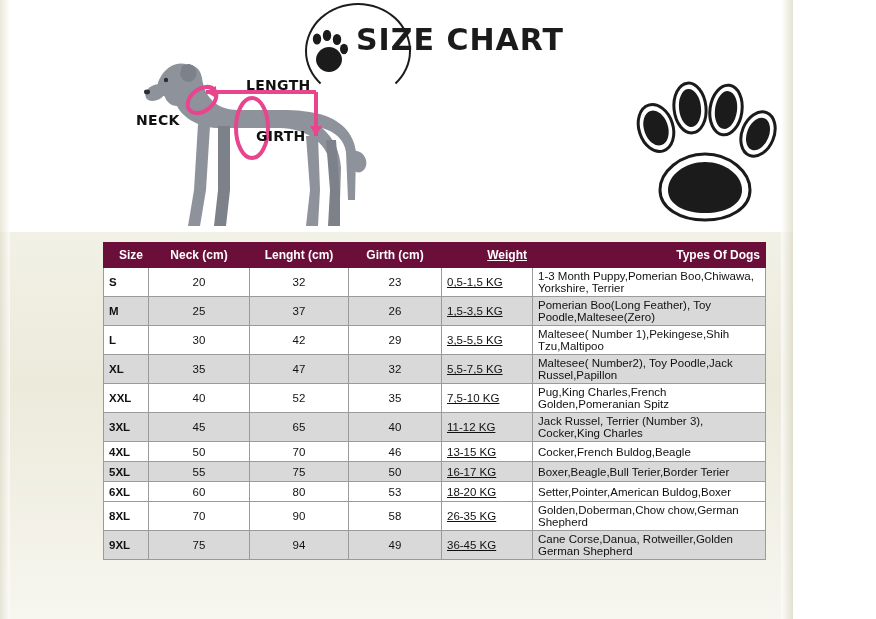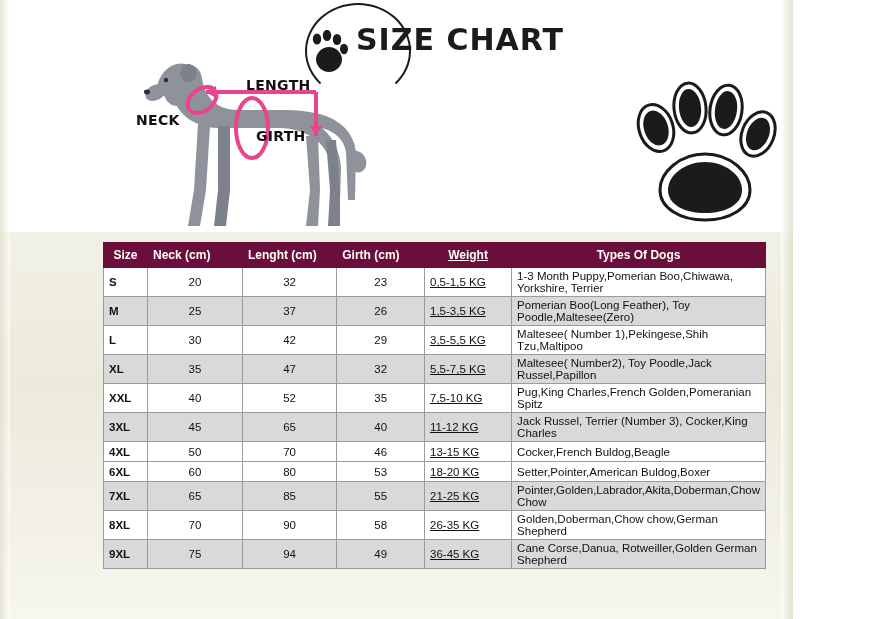--- a/index.html
+++ b/index.html
@@ -107,27 +107,27 @@
   table {
     border-collapse: collapse;
     width: 663px;
     font-size: 11.5px;
     font-family: "Liberation Sans", sans-serif;
   }
   thead th {
     background: #6b0f3a;
     color: #ffffff;
     font-weight: bold;
-    text-align: center;
+    text-align: right;
     padding: 4px 5px;
     border: 1px solid #6b0f3a;
     font-size: 12px;
     height: 16px;
   }
-  thead th.c { text-align: left; }
+  thead th.c { text-align: center; }
   tbody td {
     border: 1px solid #9b9b9b;
     padding: 2px 5px;
     height: 15px;
     color: #111;
   }
   tbody tr.odd td { background: #ffffff; }
   tbody tr.even td { background: #d9d9d9; }
   td.size { font-weight: bold; width: 34px; }
   td.num  { text-align: center; }
@@ -282,36 +282,36 @@
             <td class="col-types">Jack Russel, Terrier (Number 3), Cocker,King Charles</td>
           </tr>
           <tr class="odd">
             <td class="size">4XL</td>
             <td class="num col-neck">50</td>
             <td class="num col-length">70</td>
             <td class="num col-girth">46</td>
             <td class="col-weight">13-15 KG</td>
             <td class="col-types">Cocker,French Buldog,Beagle</td>
           </tr>
+          <tr class="even">
+            <td class="size">5XL</td>
+            <td class="num col-neck">55</td>
+            <td class="num col-length">75</td>
+            <td class="num col-girth">50</td>
+            <td class="col-weight">16-17 KG</td>
+            <td class="col-types">Boxer,Beagle,Bull Terier,Border Terier</td>
+          </tr>
           <tr class="odd">
             <td class="size">6XL</td>
             <td class="num col-neck">60</td>
             <td class="num col-length">80</td>
             <td class="num col-girth">53</td>
             <td class="col-weight">18-20 KG</td>
             <td class="col-types">Setter,Pointer,American Buldog,Boxer</td>
           </tr>
-          <tr class="even">
-            <td class="size">7XL</td>
-            <td class="num col-neck">65</td>
-            <td class="num col-length">85</td>
-            <td class="num col-girth">55</td>
-            <td class="col-weight">21-25 KG</td>
-            <td class="col-types">Pointer,Golden,Labrador,Akita,Doberman,Chow Chow</td>
-          </tr>
           <tr class="odd">
             <td class="size">8XL</td>
             <td class="num col-neck">70</td>
             <td class="num col-length">90</td>
             <td class="num col-girth">58</td>
             <td class="col-weight">26-35 KG</td>
             <td class="col-types">Golden,Doberman,Chow chow,German Shepherd</td>
           </tr>
           <tr class="even">
             <td class="size">9XL</td>

